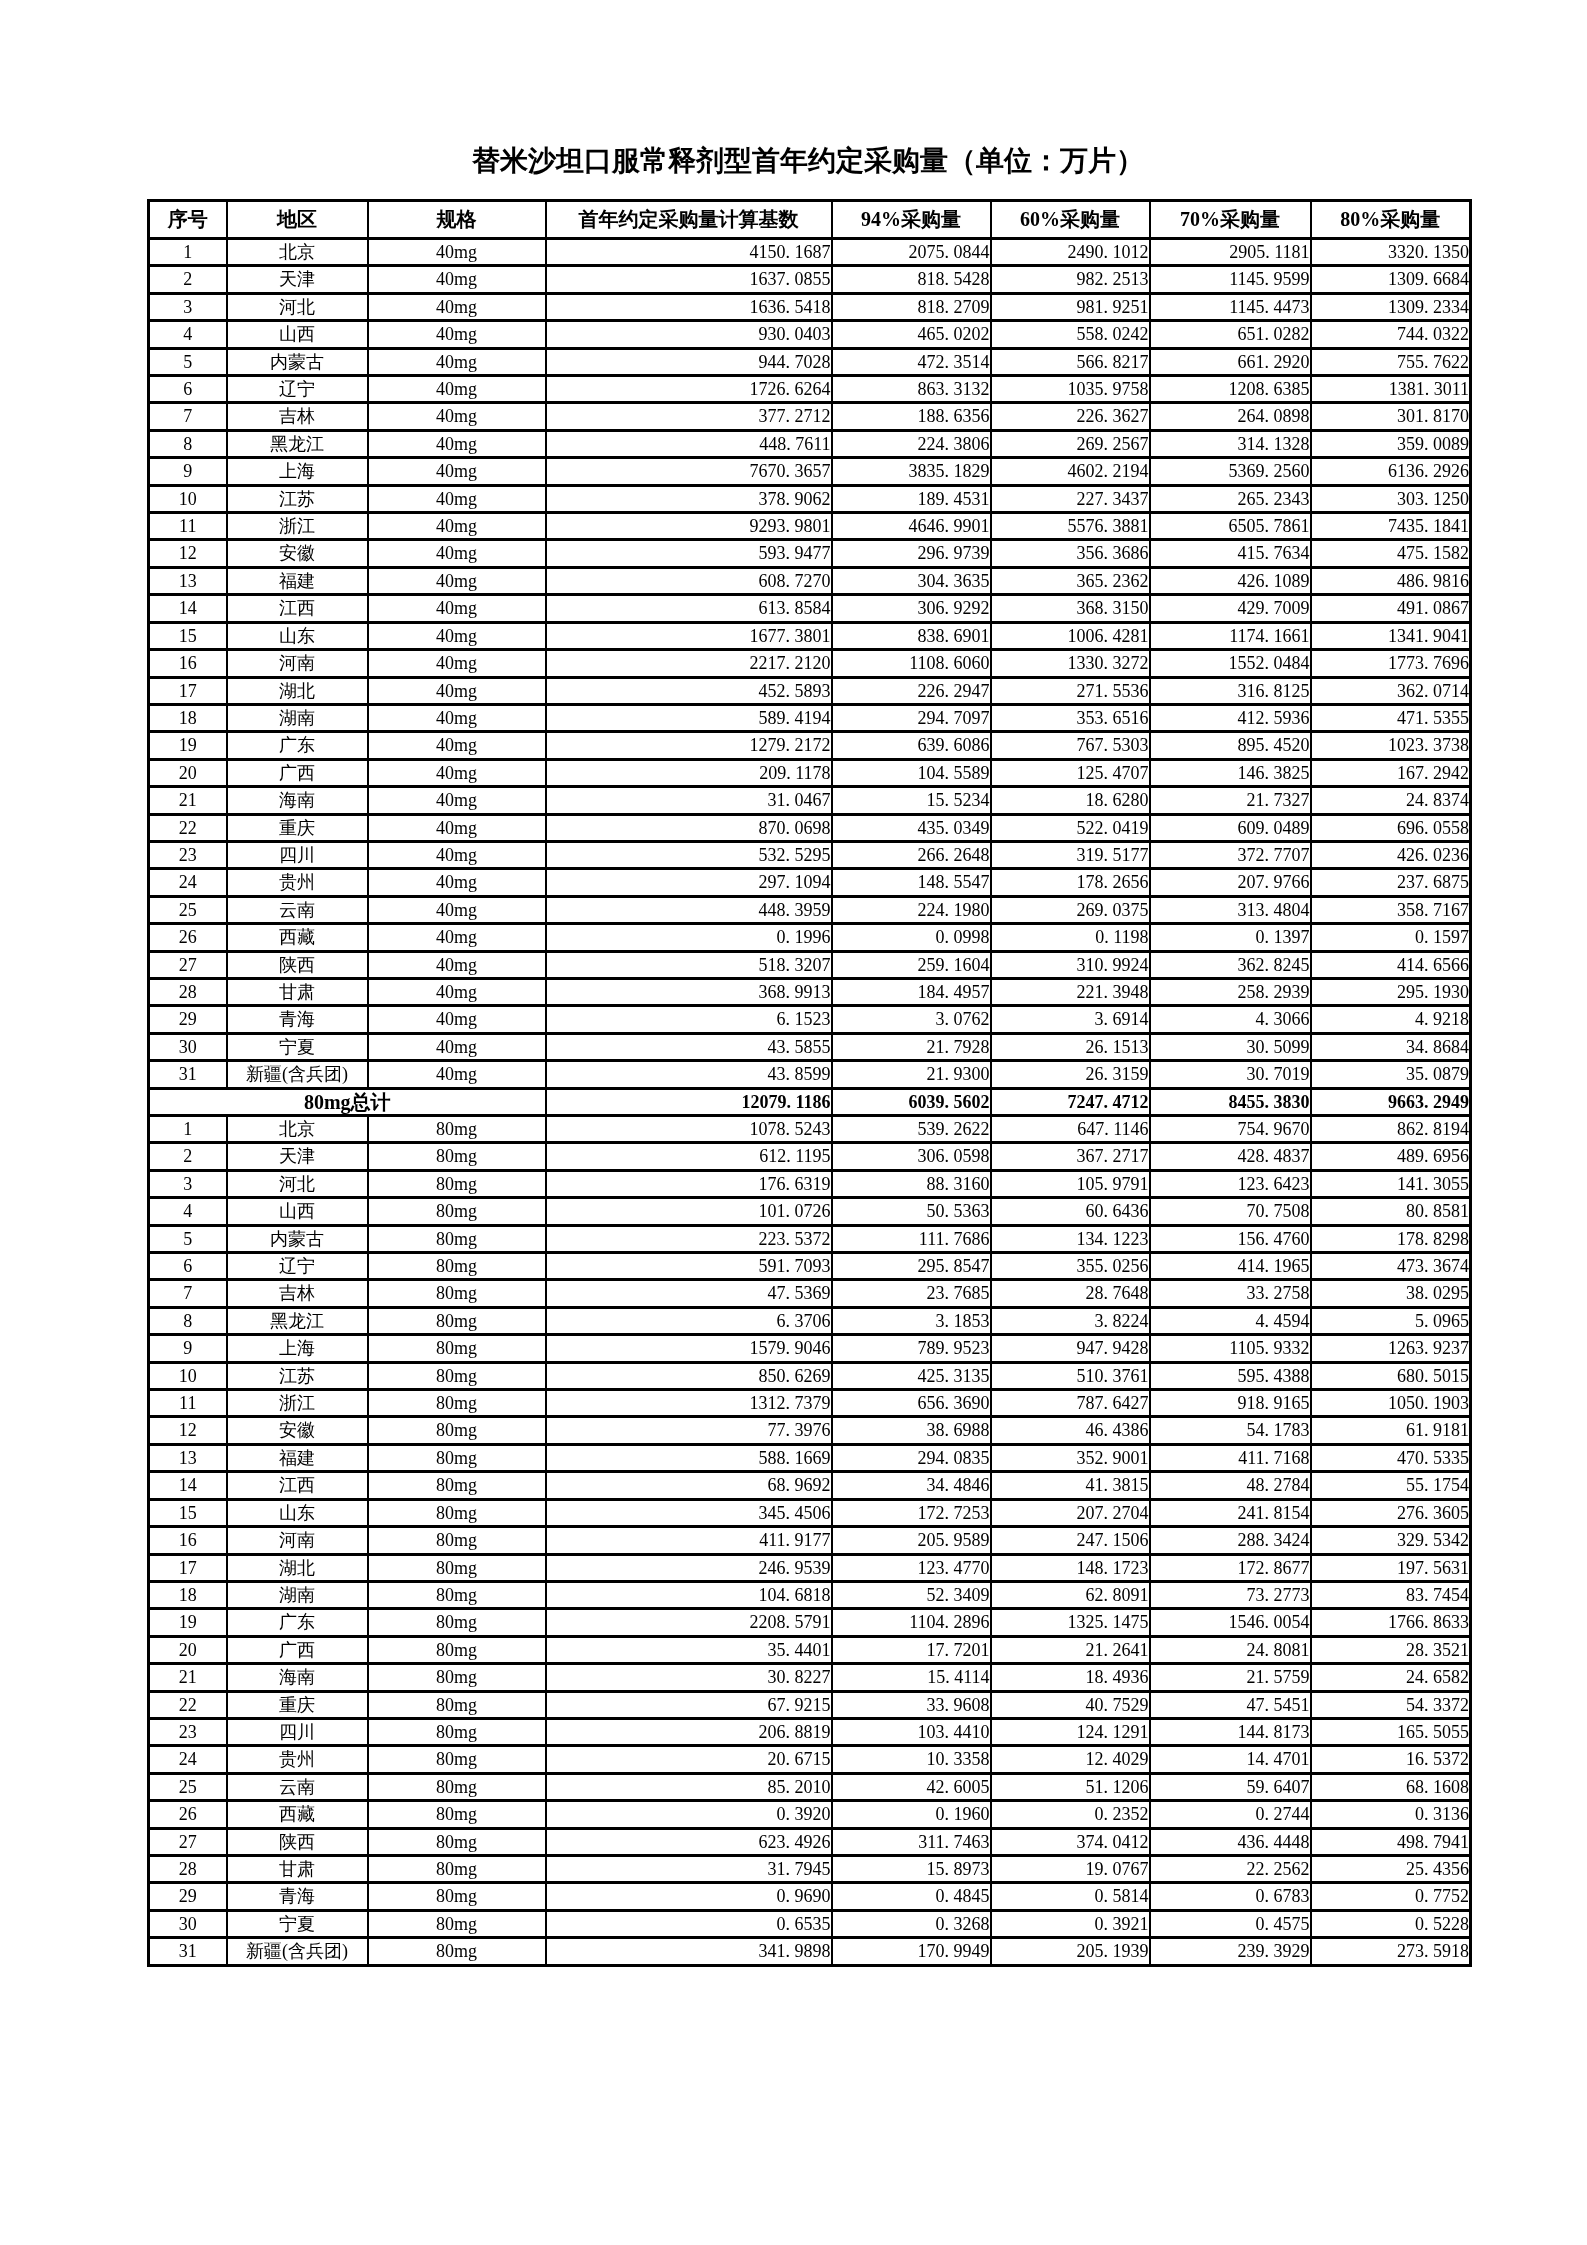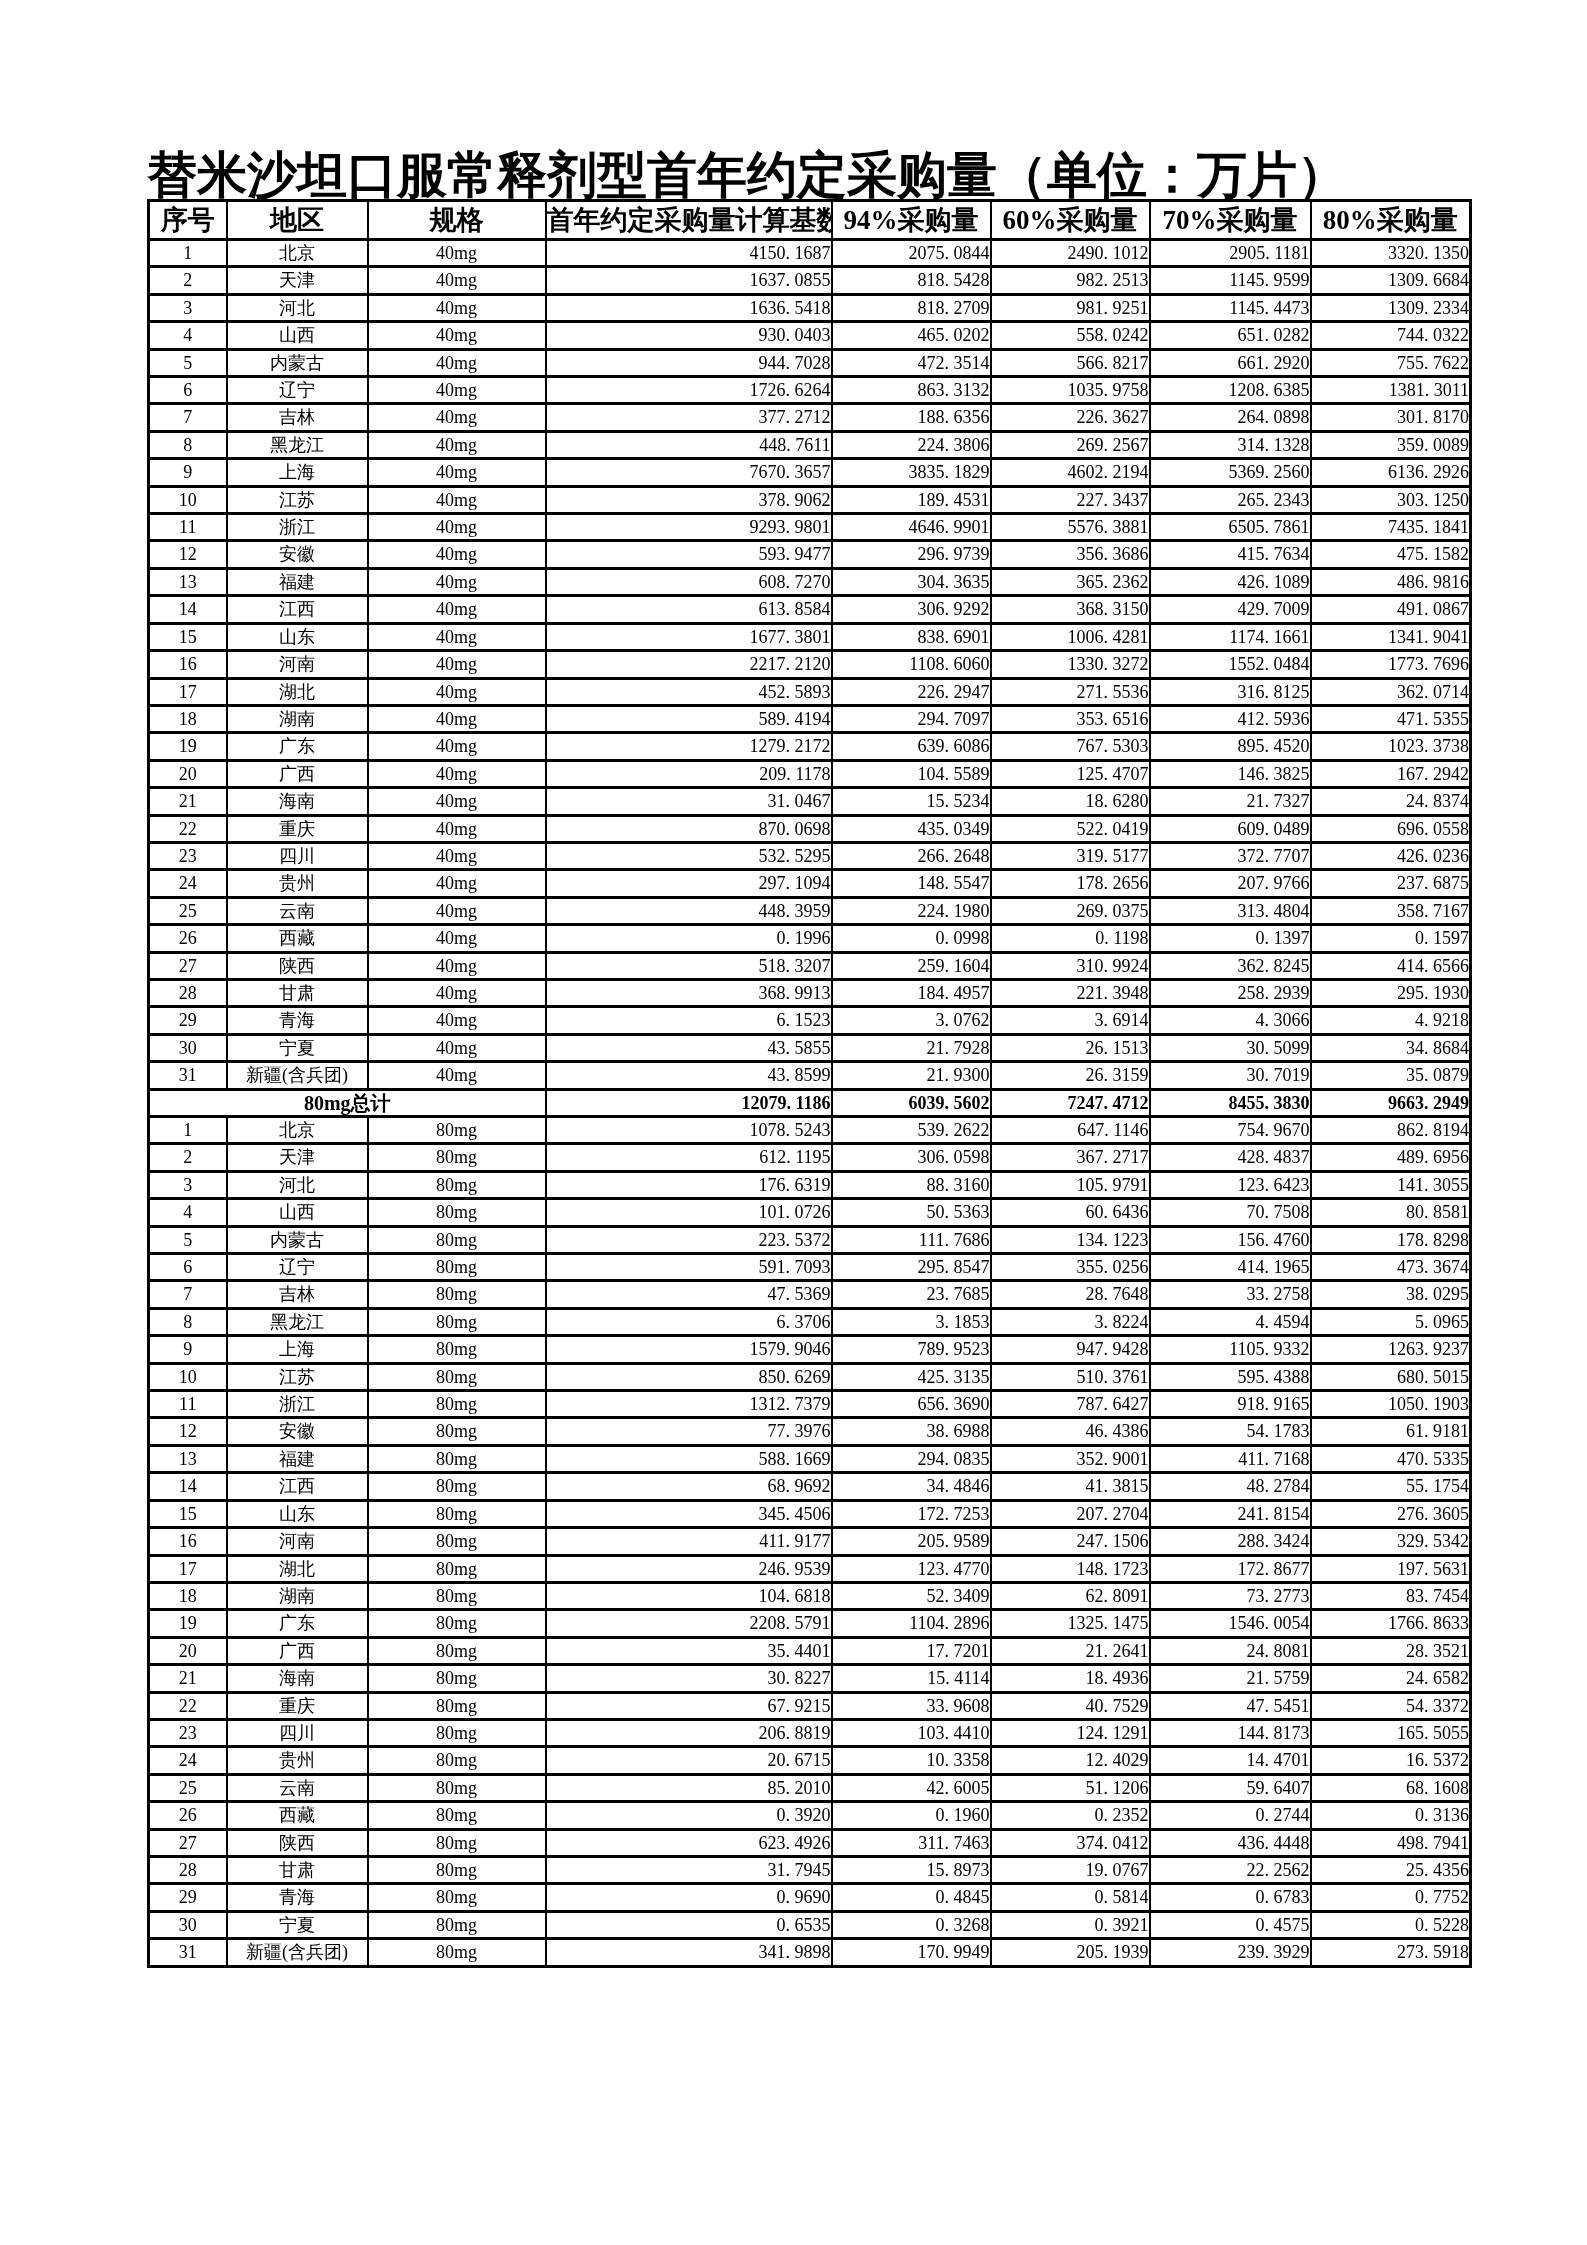--- a/index.html
+++ b/index.html
@@ -14,21 +14,22 @@
     width: 1587px;
     height: 2245px;
     background: #ffffff;
     overflow: hidden;
   }
   .page-title {
     position: absolute;
     top: 142px;
     left: 147px;
     width: 1322px;
-    font-size: 50px;
+    text-align: center;
+    font-size: 28px;
     font-weight: bold;
     white-space: nowrap;
   }
   table.data-table {
     position: absolute;
     left: 147px;
     top: 199px;
     width: 1322px;
     border-collapse: collapse;
     table-layout: fixed;
@@ -39,21 +40,21 @@
     border-left: 2px solid #000;
     border-right: 2px solid #000;
     border-top: 3px solid #000;
     border-bottom: 3px solid #000;
     padding: 0;
     overflow: hidden;
     white-space: nowrap;
   }
   table.data-table th {
     height: 35px;
-    font-size: 27px;
+    font-size: 20px;
     font-weight: bold;
     text-align: center;
     vertical-align: middle;
   }
   table.data-table td {
     height: 24.4px;
     line-height: 24.4px;
     font-size: 18px;
     vertical-align: middle;
   }

